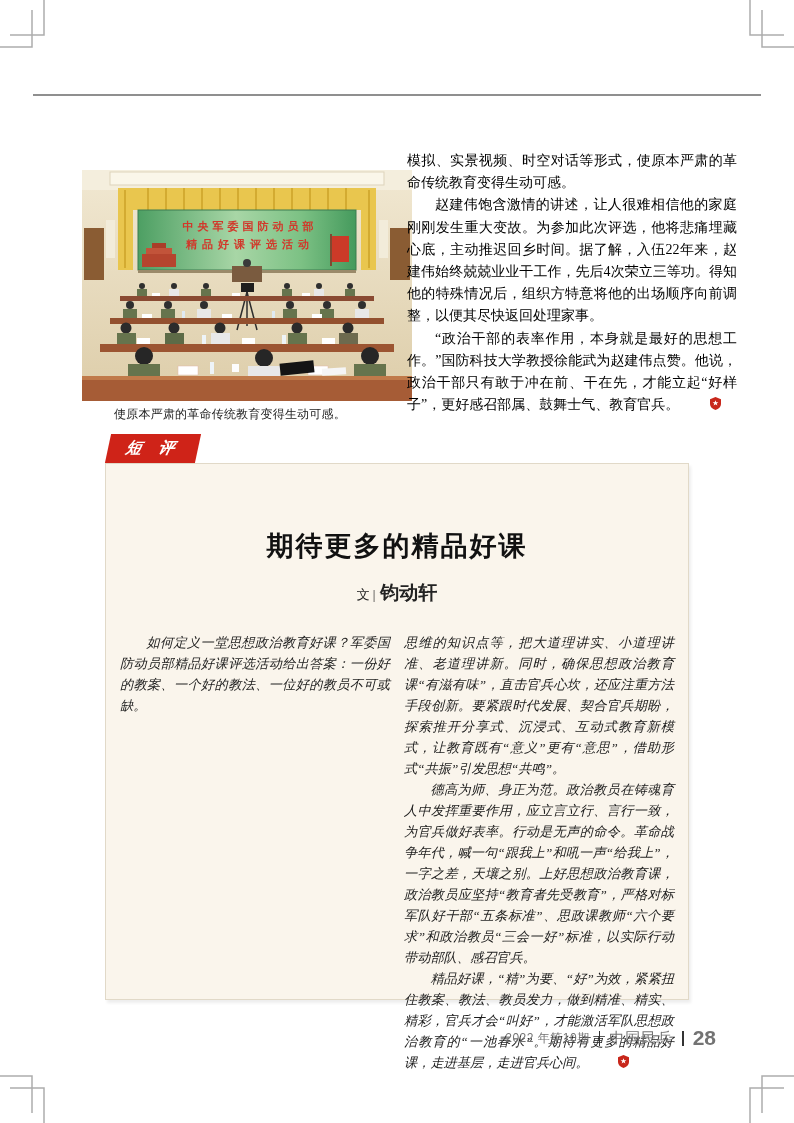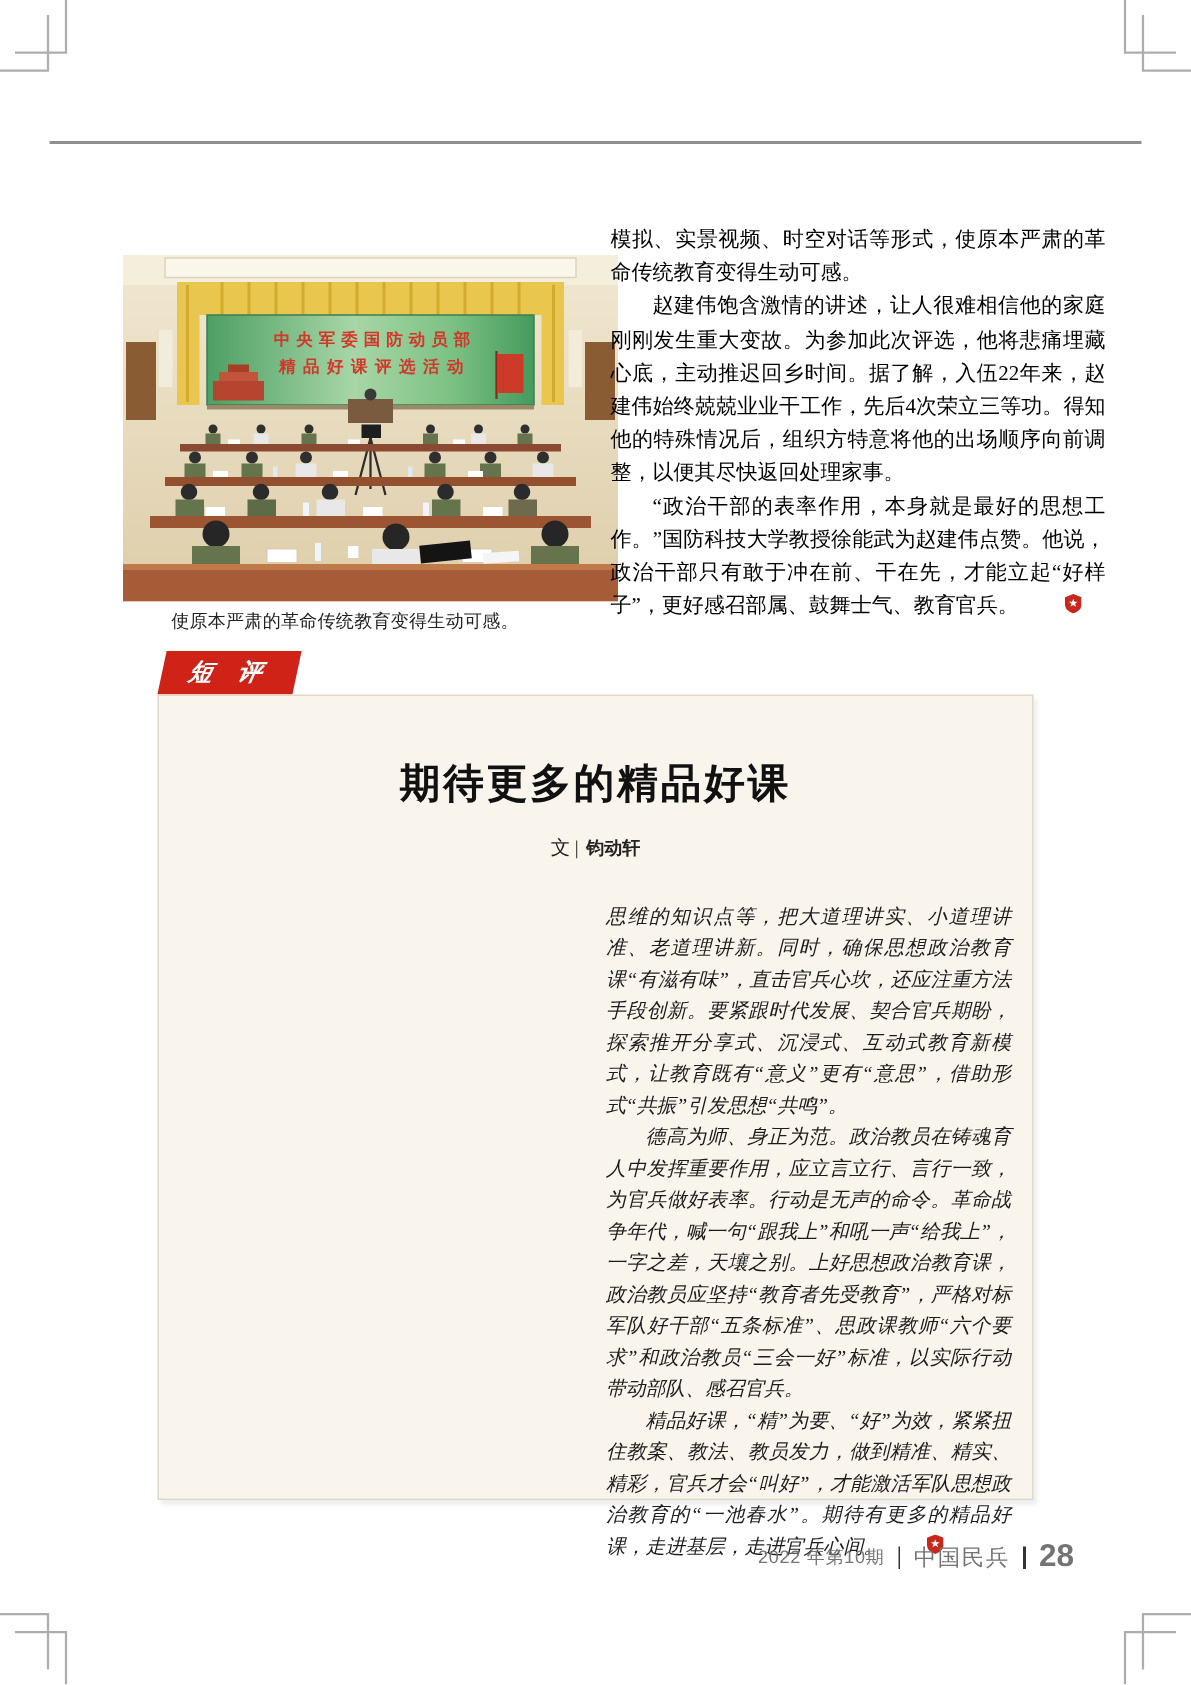--- a/index.html
+++ b/index.html
@@ -35,25 +35,25 @@
 
   
   .badge { position:absolute; left:108px; top:434px; height:29px; padding:0 18px;
            background:#cf2318; transform:skewX(-12deg); display:flex; align-items:center; }
   .badge span { display:inline-block; color:#ffffff; font-family:"Liberation Sans", sans-serif;
                 font-weight:700; font-style:italic; font-size:16px; letter-spacing:6px; }
 
   
   .comment-box { position:absolute; left:105px; top:463px; width:584px; height:537px;
                  background:#faf5ec; border:1px solid #e1d9c8; box-shadow:2px 3px 3px rgba(0,0,0,0.07); }
-  .comment-title { margin-top:40px; text-align:center; font-size:27px; font-weight:700;
+  .comment-title { margin-top:64px; text-align:center; font-size:27px; font-weight:700;
                    color:#111; letter-spacing:2px; }
   .comment-byline { margin-top:16px; text-align:center; font-size:13px; color:#222; }
   .byline-sep { display:inline-block; margin:0 5px 0 3px; }
-  .byline-author { font-family:"Liberation Sans", sans-serif; font-weight:700; font-size:12px; }
+  .byline-author { font-family:"Liberation Sans", sans-serif; font-weight:700; font-size:19px; }
   .comment-cols { display:flex; gap:14px; padding:26px 14px 0 14px; }
   .col { width:278px; font-size:13.2px; line-height:21px; text-align:justify;
          font-style:italic; color:#1c1c1c; }
   .col p { margin:0; }
   .col p.indent { text-indent:2em; }
 
   
   .footer { position:absolute; right:78px; top:1026px; display:flex; align-items:center; gap:9px;
             font-family:"Liberation Sans", sans-serif; color:#737373; }
   .footer .issue { font-size:12px; letter-spacing:0.5px; }
@@ -252,20 +252,21 @@
   <span>短 评</span>
 </div>
 
 <div class="comment-box">
   <div class="comment-title">期待更多的精品好课</div>
   <div class="comment-byline">
     <span>文</span><span class="byline-sep">|</span><span class="byline-author">钧动轩</span>
   </div>
   <div class="comment-cols">
     <div class="col">
+      <p class="indent">如何定义一堂思想政治教育好课？军委国防动员部精品好课评选活动给出答案：一份好的教案、一个好的教法、一位好的教员不可或缺。</p>
     </div>
     <div class="col">
       <p>思维的知识点等，把大道理讲实、小道理讲准、老道理讲新。同时，确保思想政治教育课“有滋有味”，直击官兵心坎，还应注重方法手段创新。要紧跟时代发展、契合官兵期盼，探索推开分享式、沉浸式、互动式教育新模式，让教育既有“意义”更有“意思”，借助形式“共振”引发思想“共鸣”。</p>
       <p class="indent">德高为师、身正为范。政治教员在铸魂育人中发挥重要作用，应立言立行、言行一致，为官兵做好表率。行动是无声的命令。革命战争年代，喊一句“跟我上”和吼一声“给我上”，一字之差，天壤之别。上好思想政治教育课，政治教员应坚持“教育者先受教育”，严格对标军队好干部“五条标准”、思政课教师“六个要求”和政治教员“三会一好”标准，以实际行动带动部队、感召官兵。</p>
       <p class="indent"><span>精品好课，“精”为要、“好”为效，紧紧扭住教案、教法、教员发力，做到精准、精实、精彩，官兵才会“叫好”，才能激活军队思想政治教育的“一池春水”。期待有更多的精品好课，走进基层，走进官兵心间。</span><span class="endmark"><svg width="11" height="13" viewBox="0 0 11 13">
               <path d="M5.5 0 L11 2.2 V7 C11 10 8.6 11.9 5.5 13 C2.4 11.9 0 10 0 7 V2.2 Z" fill="#c8271b"></path>
               <polygon points="5.5,3.2 6.3,5.2 8.4,5.2 6.7,6.5 7.4,8.5 5.5,7.3 3.6,8.5 4.3,6.5 2.6,5.2 4.7,5.2" fill="#ffffff"></polygon>
             </svg></span></p>
     </div>
   </div>

